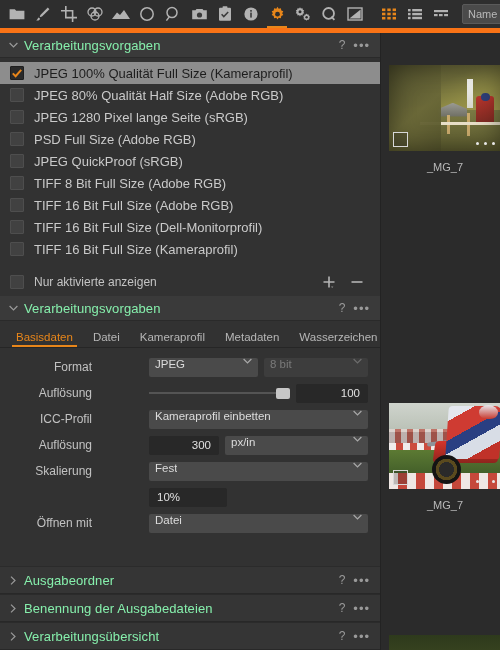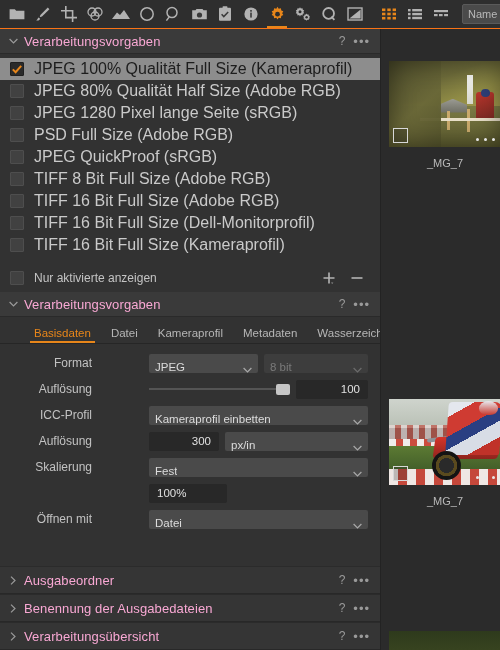--- a/index.html
+++ b/index.html
@@ -22,21 +22,21 @@
     height: 650px;
     background: #323232;
     display: flex;
     flex-direction: column;
   }
 
   
   .toolbar {
     height: 28px;
     background: #2e2e2e;
-    border-bottom: 1px solid #f97316;
+    border-bottom: 5px solid #f97316;
     display: flex;
     align-items: center;
     flex: 0 0 auto;
     position: relative;
   }
   .tb-left {
     display: flex;
     align-items: center;
     height: 28px;
     padding-left: 4px;
@@ -118,21 +118,21 @@
   }
   .chev {
     width: 14px;
     display: flex;
     align-items: center;
     justify-content: center;
     color: #9a9a9a;
   }
   .panel-title {
     font-size: 13px;
-    color: #f9a8d4;
+    color: #86efac;
     margin-left: 4px;
     letter-spacing: 0.1px;
   }
   .panel-actions {
     margin-left: auto;
     display: flex;
     align-items: center;
     gap: 8px;
     color: #9a9a9a;
     font-size: 12px;
@@ -168,21 +168,21 @@
     align-items: center;
     justify-content: center;
   }
   .cbox.checked {
     background: #2a2a2a;
     border-color: #1f1f1f;
   }
   .cbox.checked svg { display:block; }
   .preset-label {
     margin-left: 10px;
-    font-size: 16px;
+    font-size: 13px;
     color: #cacaca;
     white-space: nowrap;
   }
 
   .filter-row {
     height: 28px;
     display: flex;
     align-items: center;
     padding-left: 10px;
     margin-top: 8px;
@@ -205,21 +205,21 @@
     align-items:center;
   }
 
   
   .tabs {
     height: 26px;
     display: flex;
     align-items: flex-end;
     background: #323232;
     border-bottom: 1px solid #262626;
-    padding-left: 24px;
+    padding-left: 6px;
     flex: 0 0 auto;
   }
   .tab {
     font-size: 11.5px;
     color: #b6b6b6;
     padding: 0 10px 4px 10px;
     position: relative;
   }
   .tab.active { color: #e8861a; }
   .tab.active::after {
@@ -256,21 +256,21 @@
     display: flex;
     align-items: center;
     gap: 6px;
   }
   .select {
     height: 19px;
     background: #4a4a4a;
     border: none;
     border-radius: 2px;
     display: flex;
-    align-items: flex-end;
+    align-items: flex-start;
     padding: 0 6px;
     font-size: 11.5px;
     color: #dcdcdc;
     position: relative;
   }
   .select .sv { white-space: nowrap; overflow: hidden; }
   .select .arr {
     margin-left: auto;
     padding-left: 8px;
     color: #a8a8a8;
@@ -753,21 +753,21 @@
                     <path d="M0.6 1L4.5 5 8.4 1" stroke="#a8a8a8" stroke-width="1.2" fill="none"></path>
                   </svg>
               </span>
             </div>
           </div>
         </div>
 
         <div class="form-row">
           <div class="form-label"></div>
           <div class="ctrl-area">
-            <div class="numbox left num-scale">100%</div>
+            <div class="numbox left num-scale">10%</div>
           </div>
         </div>
 
         <div class="form-row">
           <div class="form-label">Öffnen mit</div>
           <div class="ctrl-area">
             <div class="select sel-grow">
               <span class="sv">Datei</span>
               <span class="arr">
                 <svg width="9" height="6" viewBox="0 0 9 6">

